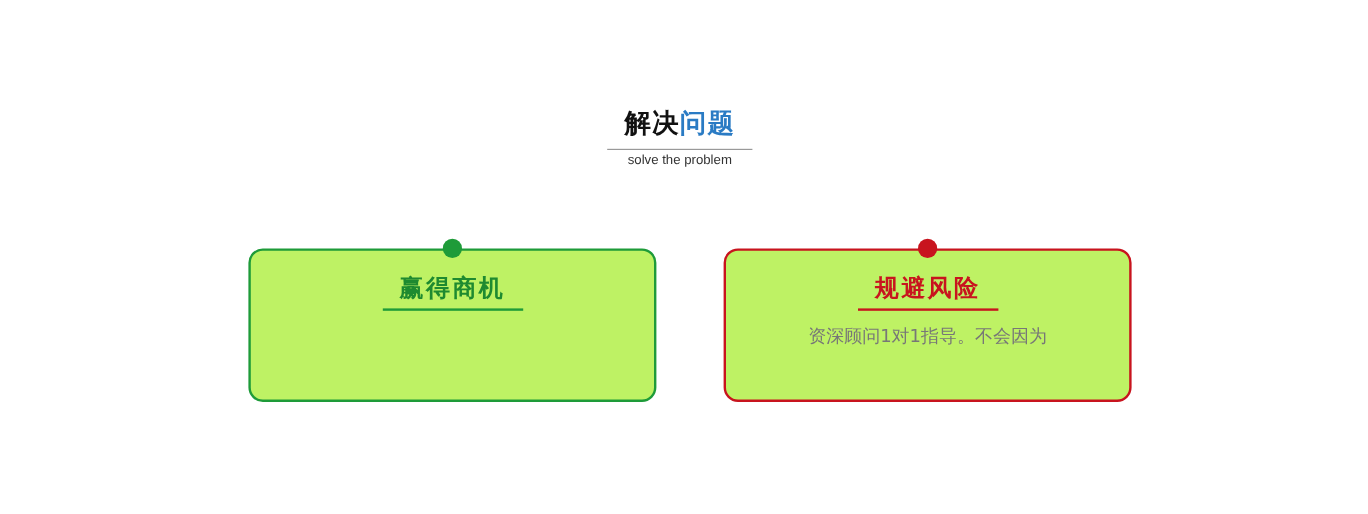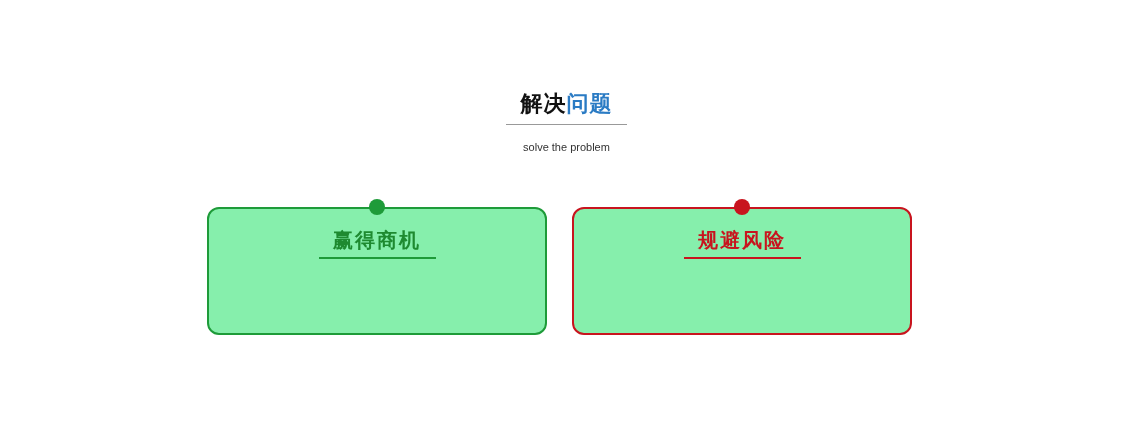--- a/index.html
+++ b/index.html
@@ -11,46 +11,46 @@
     position:absolute; left:0; top:88px; width:1133px; text-align:center;
   }
   .heading .title {
     font-size:22px; font-weight:bold; letter-spacing:1px; line-height:32px; color:#111;
   }
   .heading .title .accent { color:#2a7bc4;margin-top:20px; }
   .heading .divider {
     width:121px; height:1px; background:#999; margin:4px auto 0;
   }
   .heading .sub {
-    font-size:11px; color:#333; margin-top:15px; line-height:14px;
+    font-size:11px; color:#333; margin-top:2px; line-height:14px;
     font-family: "Liberation Sans", sans-serif;
   }
   .card {
     position:absolute; top:207px; width:340px; height:128px;
-    border:2px solid; border-radius:12px; box-sizing:border-box; background:#86efac;
+    border:2px solid; border-radius:12px; box-sizing:border-box; background:#bef264;
   }
   .card .dot {
     position:absolute; top:-10px; left:50%; margin-left:-8px;
     width:16px; height:16px; border-radius:50%;
   }
   .card .ctitle {
     position:absolute; top:16px; left:0; width:100%; text-align:center;
     font-size:20px; font-weight:bold; letter-spacing:2px; line-height:30px;
   }
   .card .uline {
     position:absolute; top:48px; left:50%; margin-left:-58px; width:117px; height:2px;
   }
   .card .desc {
     position:absolute; top:58px; left:0; width:100%; text-align:center;
     font-size:15px; color:#777; line-height:26px;
   }
   .card.green { left:207px; border-color:#1e9b39; }
   .card.green .dot, .card.green .uline { background:#1e9b39; }
   .card.green .ctitle { color:#1e8a30; }
-  .card.red { left:572px; border-color:#c8141e; }
+  .card.red { left:603px; border-color:#c8141e; }
   .card.red .dot, .card.red .uline { background:#c8141e; }
   .card.red .ctitle { color:#c8141e; }
 </style>
 </head>
 <body>
 
 <div class="heading">
   <div class="title"><span>解决</span><span class="accent">问题</span></div>
   <div class="divider"></div>
   <div class="sub">solve the problem</div>
@@ -60,14 +60,15 @@
   <div class="dot"></div>
   <div class="ctitle">赢得商机</div>
   <div class="uline"></div>
 </div>
 
 <div class="card red">
   <div class="dot"></div>
   <div class="ctitle">规避风险</div>
   <div class="uline"></div>
   <div class="desc">
+    <div>资深顾问1对1指导。不会因为</div>
   </div>
 </div>
 
 </body></html>

